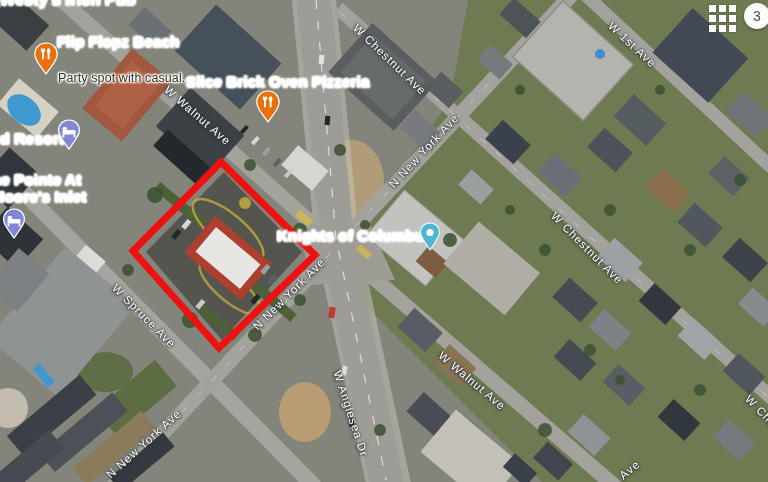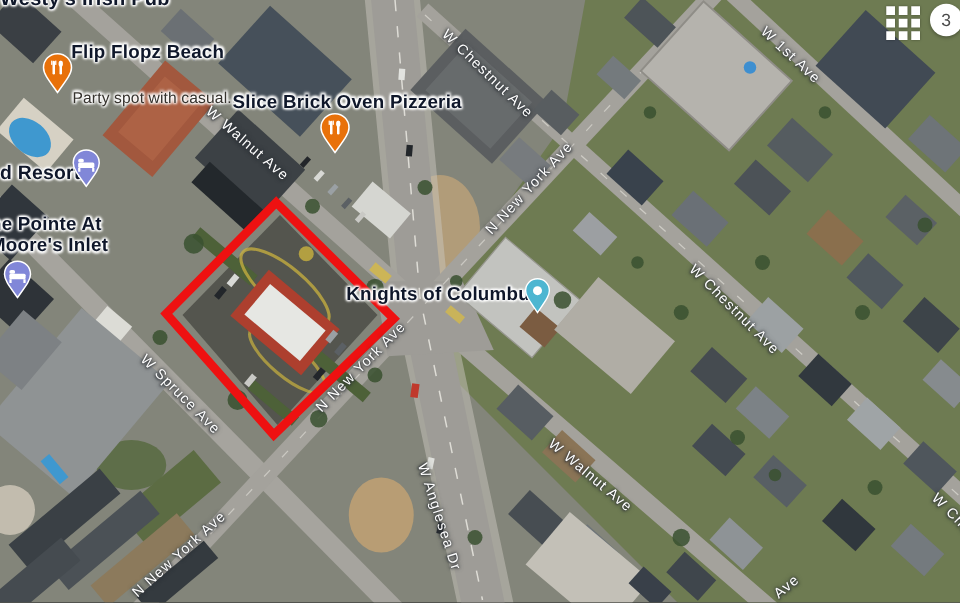--- a/index.html
+++ b/index.html
@@ -1,20 +1,20 @@
 <!DOCTYPE html>
 <html><head>
 <meta charset="utf-8">
 <style>
   html,body{margin:0;padding:0;background:#222;}
   #stage{position:relative;width:768px;height:482px;overflow:hidden;
          font-family:"Liberation Sans",sans-serif;background:#83857a;}
   #bg{position:absolute;left:0;top:0;}
   .lbl{position:absolute;white-space:nowrap;pointer-events:auto;}
-  .poi{color:#0f172a;font-weight:700;font-size:15px;letter-spacing:.2px;line-height:17px;
+  .poi{color:#ffffff;font-weight:700;font-size:15px;letter-spacing:.2px;line-height:17px;
        text-shadow:0 0 2px #fff,0 0 2px #fff,0 0 3px #fff,1px 1px 2px #fff,-1px -1px 2px #fff,1px -1px 2px #fff,-1px 1px 2px #fff;}
   .poi.small{font-size:12.5px;font-weight:400;color:#35322d;letter-spacing:.1px;}
   .street{color:#fff;font-size:11.5px;font-weight:400;letter-spacing:1px;
        text-shadow:0 1px 2px rgba(45,50,55,.95),0 0 2px rgba(45,50,55,.9),0 0 4px rgba(45,50,55,.8);
        transform-origin:0 50%;}
   .pin{position:absolute;}
   #grid-icon{position:absolute;left:709px;top:5px;width:29px;height:29px;
        display:grid;grid-template-columns:repeat(3,7px);grid-template-rows:repeat(3,7px);gap:3px;cursor:pointer;}
   #grid-icon span{background:#fff;box-shadow:0 0 2px rgba(0,0,0,.4);}
   #badge{position:absolute;left:744px;top:3px;width:26px;height:26px;border-radius:50%;

